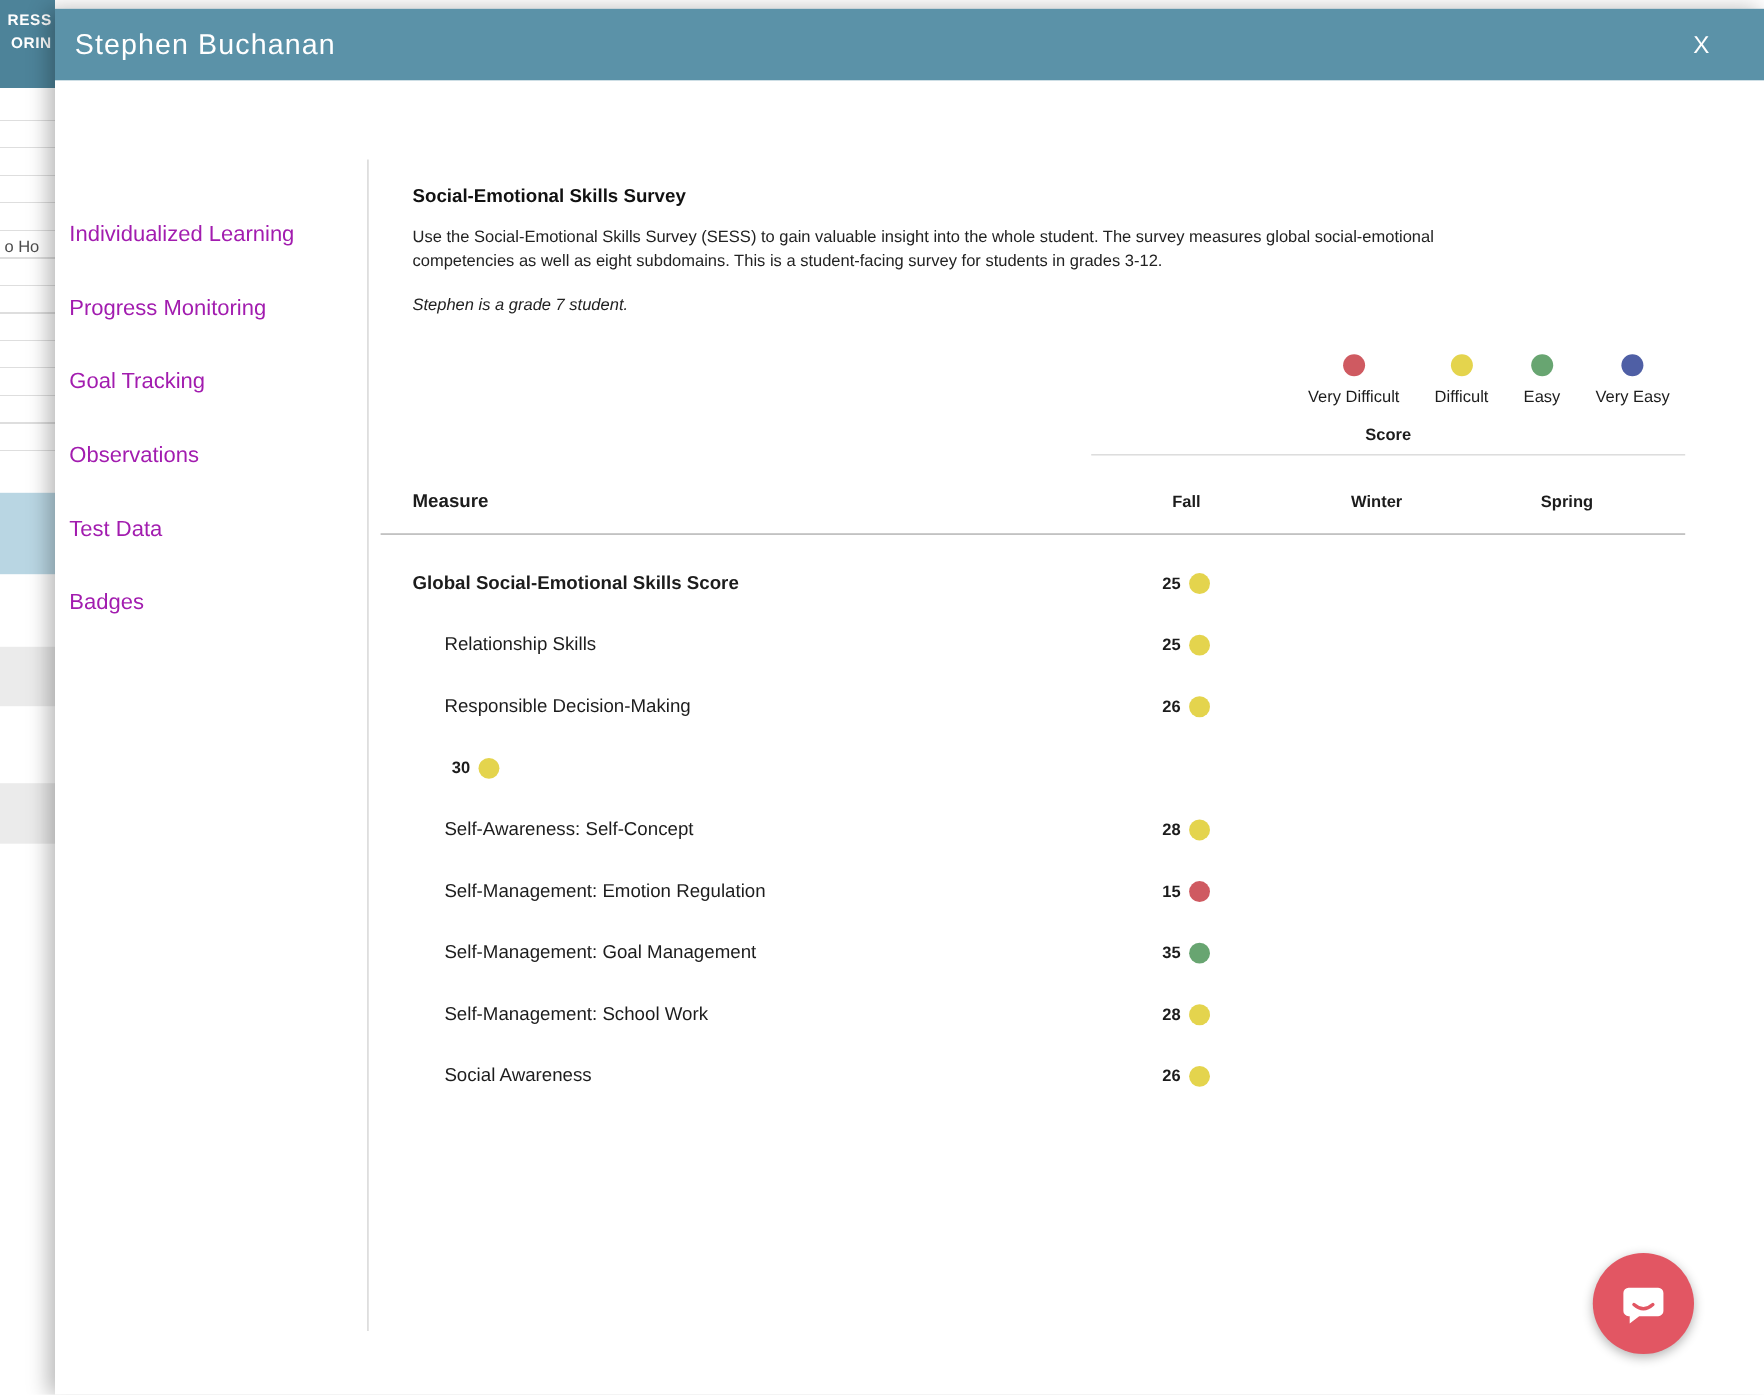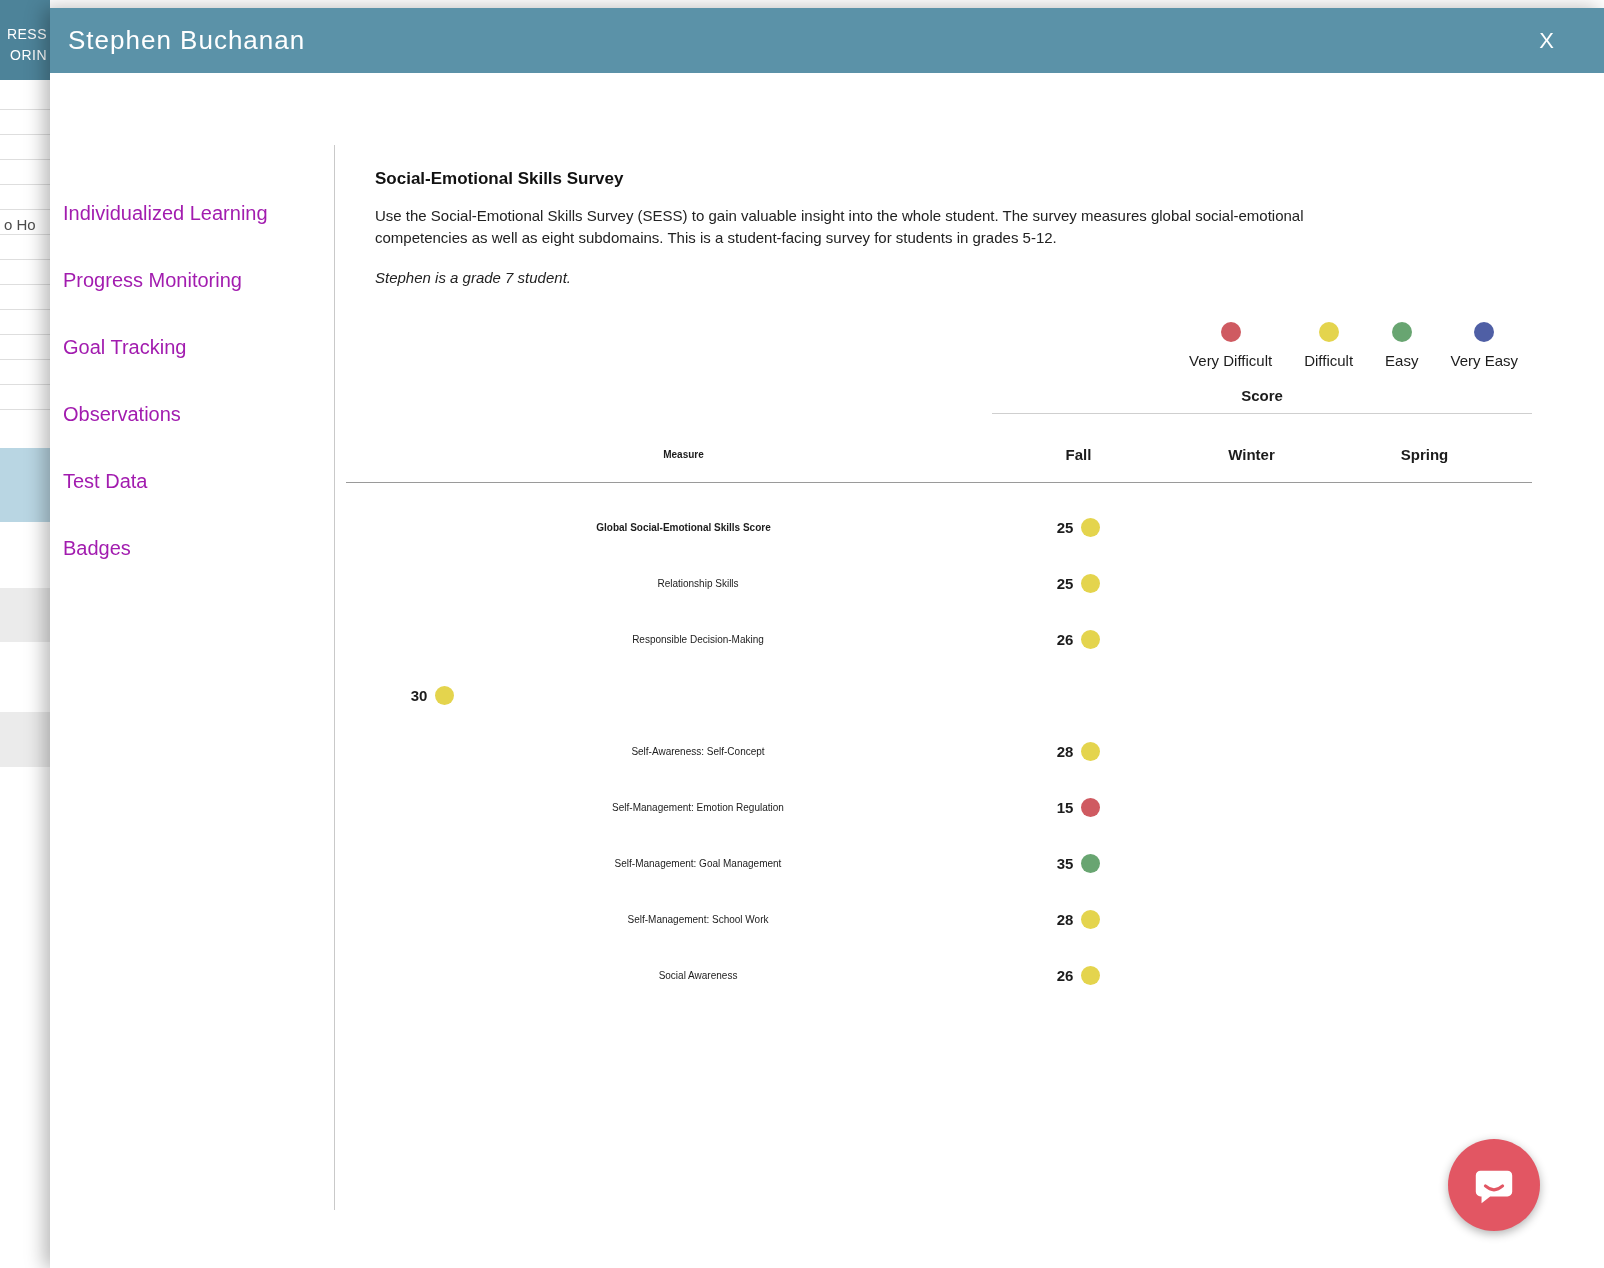--- a/index.html
+++ b/index.html
@@ -10,22 +10,22 @@
     position: relative;
     overflow: hidden;
     color: #1c1c1c;
   }
 
   
   .bg-strip { position: absolute; left: 0; top: 0; width: 50px; height: 100%; background: #fff; }
   .bg-header {
     position: absolute; top: 0; left: 0; width: 50px; height: 80px;
     background: #4d8399; color: #fff;
-    font-size: 14px; font-weight: 400; letter-spacing: .5px;
-    text-align: right; padding: 24px 3px 0 0; line-height: 21px;
+    font-size: 14px; font-weight: 700; letter-spacing: .5px;
+    text-align: right; padding: 8px 3px 0 0; line-height: 21px;
     overflow: hidden; white-space: nowrap;
   }
   .bg-rows {
     position: absolute; top: 85px; left: 0; width: 50px; height: 330px;
     background: repeating-linear-gradient(to bottom, transparent 0 24px, #ddimport 24px 25px);
     background: repeating-linear-gradient(to bottom, transparent 0 24px, #dedede 24px 25px);
   }
   .bg-link { position: absolute; top: 216px; left: 4px; font-size: 15px; color: #4c4c4c; white-space: nowrap; }
   .bg-selected { position: absolute; top: 448px; left: 0; width: 50px; height: 74px; background: #b9d6e3; }
   .bg-block1 { position: absolute; top: 588px; left: 0; width: 50px; height: 54px; background: #ebebeb; }
@@ -89,21 +89,21 @@
     padding-bottom: 9px; border-bottom: 1px solid #cfcfcf;
   }
 
   
   .thead, .trow { display: flex; align-items: center; padding-right: 21px; }
   .thead {
     margin-top: 32px; padding-bottom: 19px;
     border-bottom: 1px solid #9a9a9a;
     font-size: 15px; font-weight: 700;
   }
-  .cell.measure { flex: 1; padding-left: 29px; font-size: 10px; text-align: center; }
+  .cell.measure { flex: 1; padding-left: 29px; font-size: 17px; }
   .cell.season {
     width: 173px; display: flex; justify-content: center; align-items: center; gap: 8px;
     font-size: 15px;
   }
   .thead .cell.season { font-weight: 700; }
   .tbody { padding-top: 16px; }
   .trow { height: 56px; }
   .trow .cell.measure { font-weight: 400; }
   .trow.bold .cell.measure { font-weight: 700; }
   .trow.indent .cell.measure { padding-left: 58px; }
@@ -145,21 +145,21 @@
         <div class="nav-item">Individualized Learning</div>
         <div class="nav-item">Progress Monitoring</div>
         <div class="nav-item">Goal Tracking</div>
         <div class="nav-item">Observations</div>
         <div class="nav-item">Test Data</div>
         <div class="nav-item">Badges</div>
       </nav>
 
     <main class="content">
       <h2>Social-Emotional Skills Survey</h2>
-      <p class="desc">Use the Social-Emotional Skills Survey (SESS) to gain valuable insight into the whole student. The survey measures global social-emotional competencies as well as eight subdomains. This is a student-facing survey for students in grades 5-12.</p>
+      <p class="desc">Use the Social-Emotional Skills Survey (SESS) to gain valuable insight into the whole student. The survey measures global social-emotional competencies as well as eight subdomains. This is a student-facing survey for students in grades 3-12.</p>
       <p class="note">Stephen is a grade 7 student.</p>
 
       <div class="legend">
           <div class="legend-item">
             <span class="dot big" style="background: rgb(207, 90, 97);"></span>
             <span>Very Difficult</span>
           </div>
           <div class="legend-item">
             <span class="dot big" style="background: rgb(228, 212, 77);"></span>
             <span>Difficult</span>

